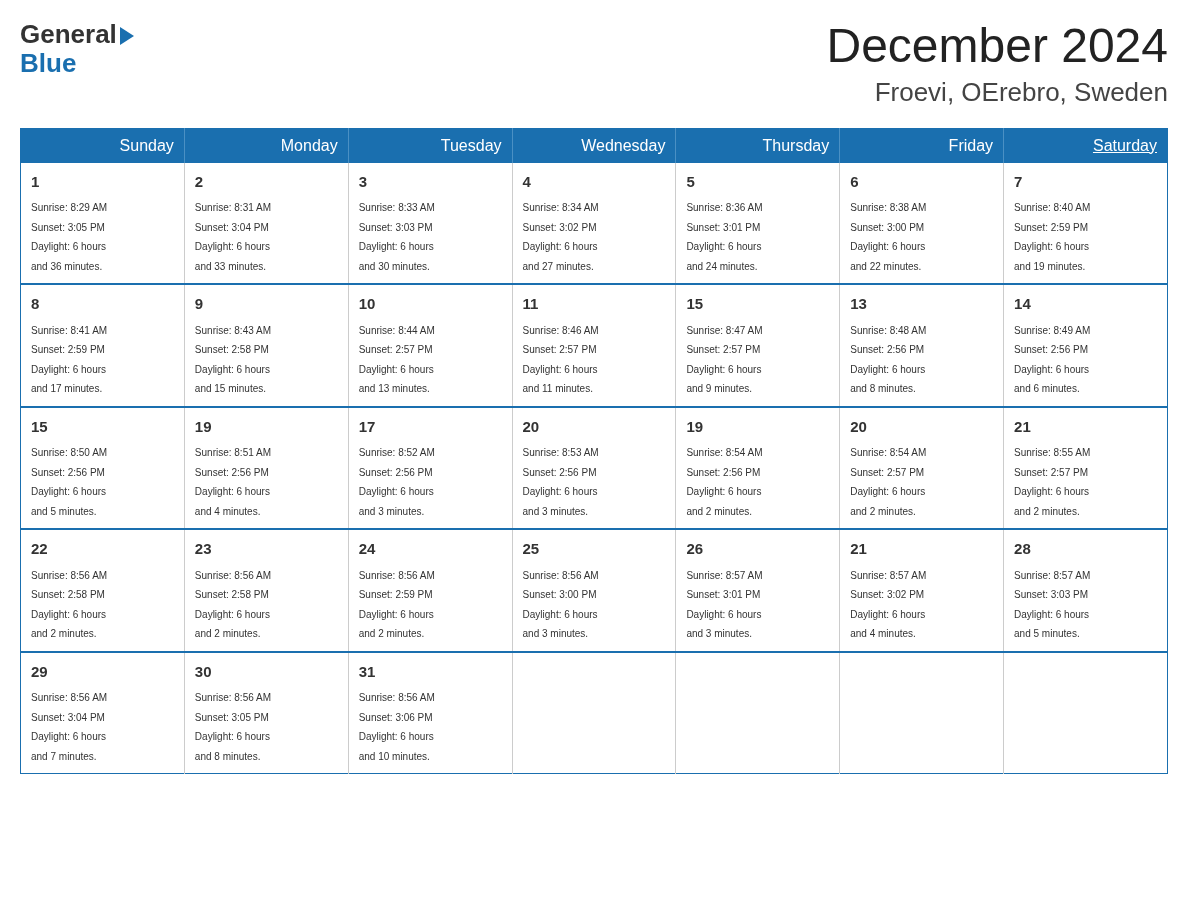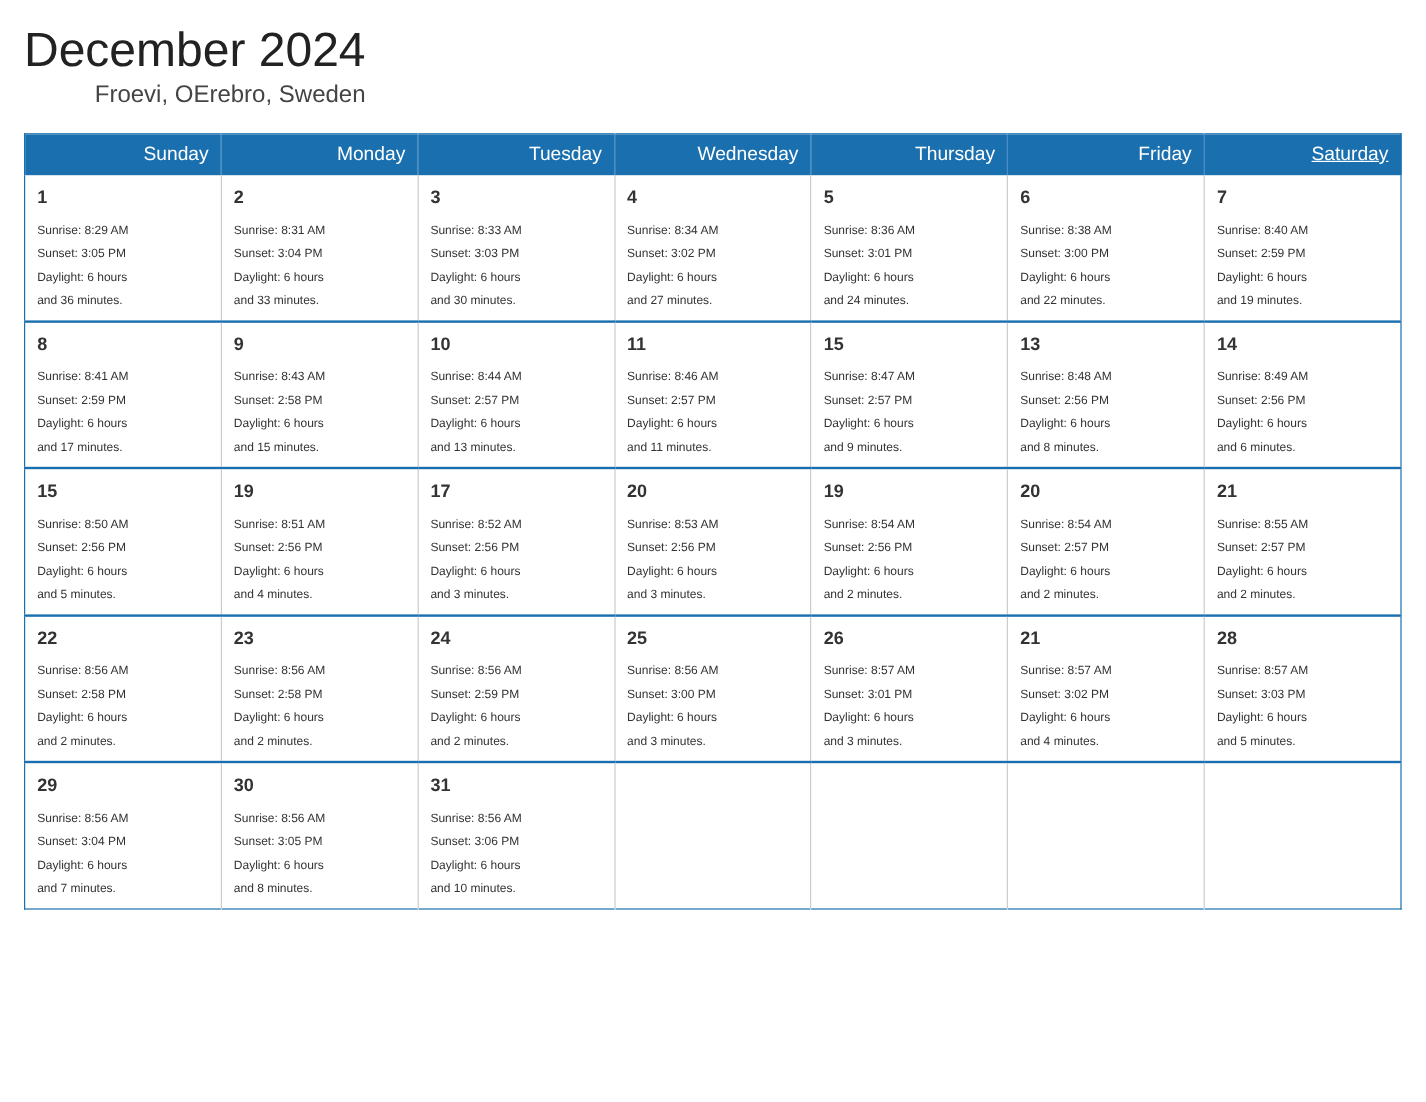--- a/index.html
+++ b/index.html
@@ -13,27 +13,27 @@
     .header {
       display: flex;
       justify-content: space-between;
       align-items: flex-start;
       margin-bottom: 20px;
     }
     .title-block {
       text-align: right;
     }
     .month-title {
-      font-size: 40px;
+      font-size: 48px;
       font-weight: normal;
       color: #222;
       line-height: 1.1;
     }
     .location {
-      font-size: 20px;
+      font-size: 26px;
       color: #444;
       margin-top: 4px;
     }
     .calendar-table {
       width: 100%;
       border-collapse: collapse;
       border: 1.5px solid #1a6faf;
     }
     .calendar-table th {
       background-color: #1a6faf;
@@ -96,20 +96,26 @@
     .logo-blue-word {
       font-size: 26px;
       font-weight: bold;
       color: #1a6faf;
     }
   </style>
 </head>
 <body>
 
 <div class="header">
+  <div class="logo-container">
+    <div class="logo-words">
+      <span class="logo-general">General<span style="display:inline-block; width:0; height:0; border-top: 9px solid transparent; border-bottom: 9px solid transparent; border-left: 14px solid #1a6faf; margin-left: 3px; vertical-align: middle;"></span></span>
+      <span class="logo-blue-word">Blue</span>
+    </div>
+  </div>
   <div class="title-block">
     <div class="month-title">December 2024</div>
     <div class="location">Froevi, OErebro, Sweden</div>
   </div>
 </div>
 
 <table class="calendar-table">
   <thead>
     <tr>
       <th>Sunday</th>

